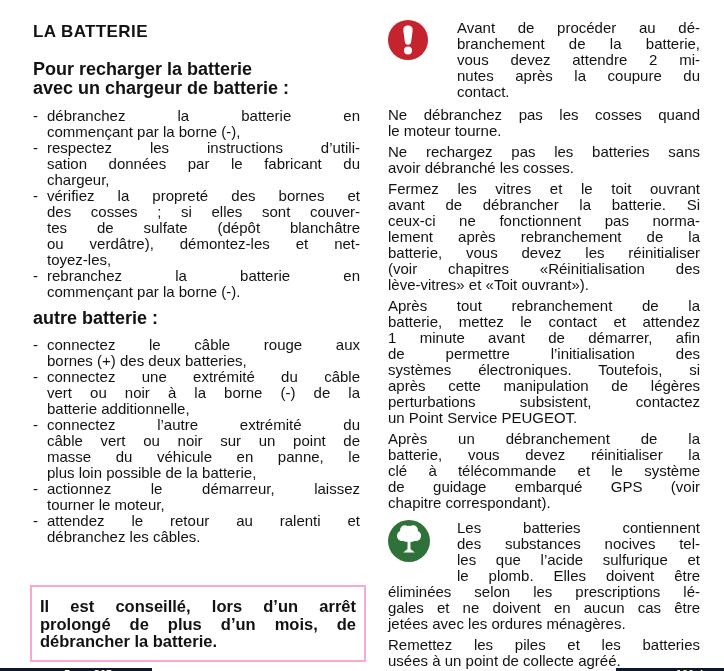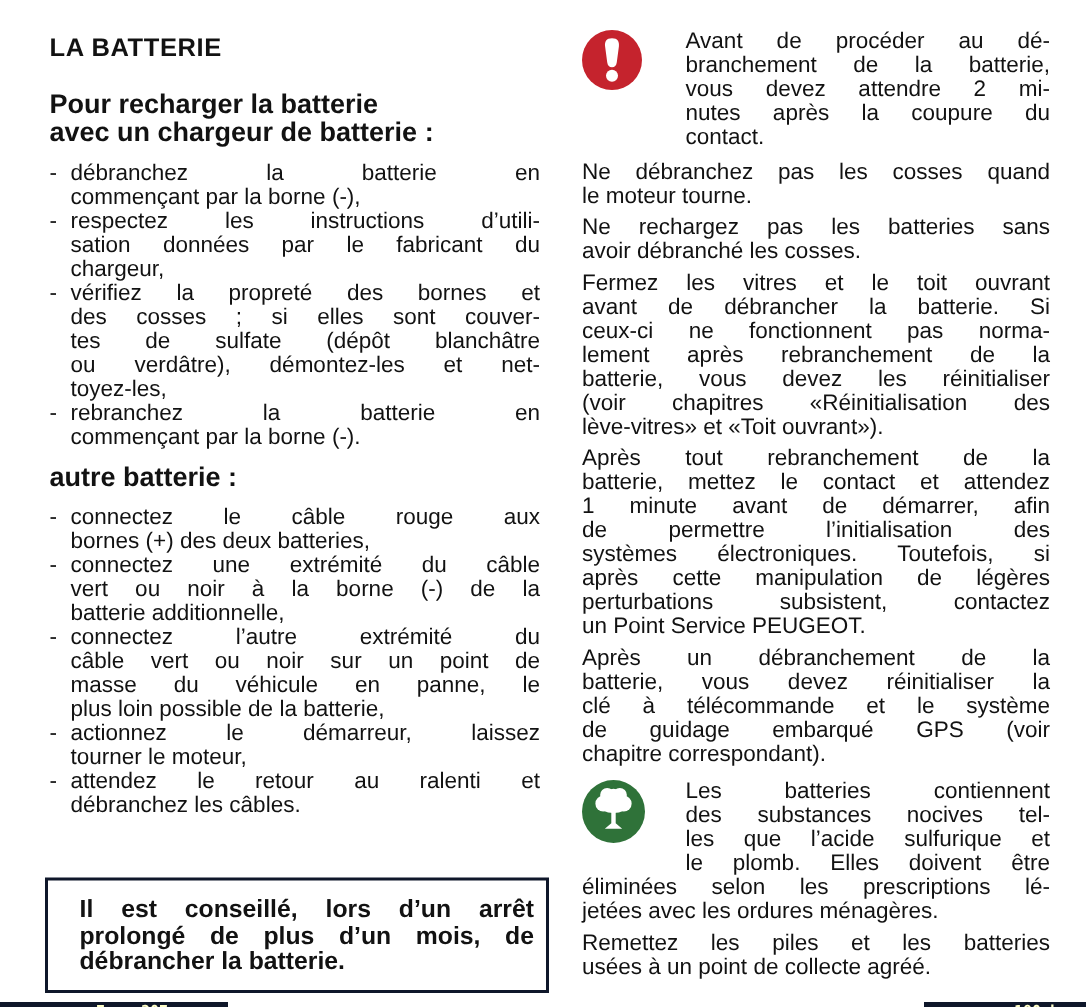--- a/index.html
+++ b/index.html
@@ -28,21 +28,21 @@
 
   .icon-para{font-size:15px;line-height:16px;margin:8px 0 7px 0;}
   .icon-para.eco{margin-top:9px;margin-bottom:5px;}
   .icon-float{float:left;width:69px;}
   .icon-float.tall{height:78px;}
   .icon-float.short{height:60px;}
   .icon-float svg{display:block;}
 
   .note-box{
     box-sizing:border-box;margin:40px 0 0 -3px;width:336px;min-height:72px;
-    border:2px solid #0f172a;padding:11px 8px 9px 21px;
+    border:2px solid #f9a8d4;padding:11px 8px 9px 8px;
     font-size:16.5px;line-height:17.5px;font-weight:bold;
   }
 
   .footer-tag{
     position:absolute;top:656px;height:13px;background:#0f172a;color:#ffffc8;
     font:bold 10px/13px "DejaVu Sans Mono",monospace;text-align:center;z-index:5;padding-left:48px;
   }
   .footer-left{left:0;width:104px;}
   .footer-right{right:0;width:60px;}
 </style>
@@ -214,20 +214,21 @@
             <path d="M18.6 19 L18.6 27.5 L14.5 31 L25.5 31 L21.4 27.5 L21.4 19 Z"></path>
           </g>
         </svg>
       </span>
       <div>
           <span class="ln j">Les batteries contiennent</span>
           <span class="ln j">des substances nocives tel-</span>
           <span class="ln j">les que l’acide sulfurique et</span>
           <span class="ln j">le plomb. Elles doivent être</span>
           <span class="ln j">éliminées selon les prescriptions lé-</span>
+          <span class="ln j">gales et ne doivent en aucun cas être</span>
           <span class="ln">jetées avec les ordures ménagères.</span>
         </div>
     </div>
 
     <p>
         <span class="ln j">Remettez les piles et les batteries</span>
         <span class="ln">usées à un point de collecte agréé.</span>
       </p>
   </div>
 

